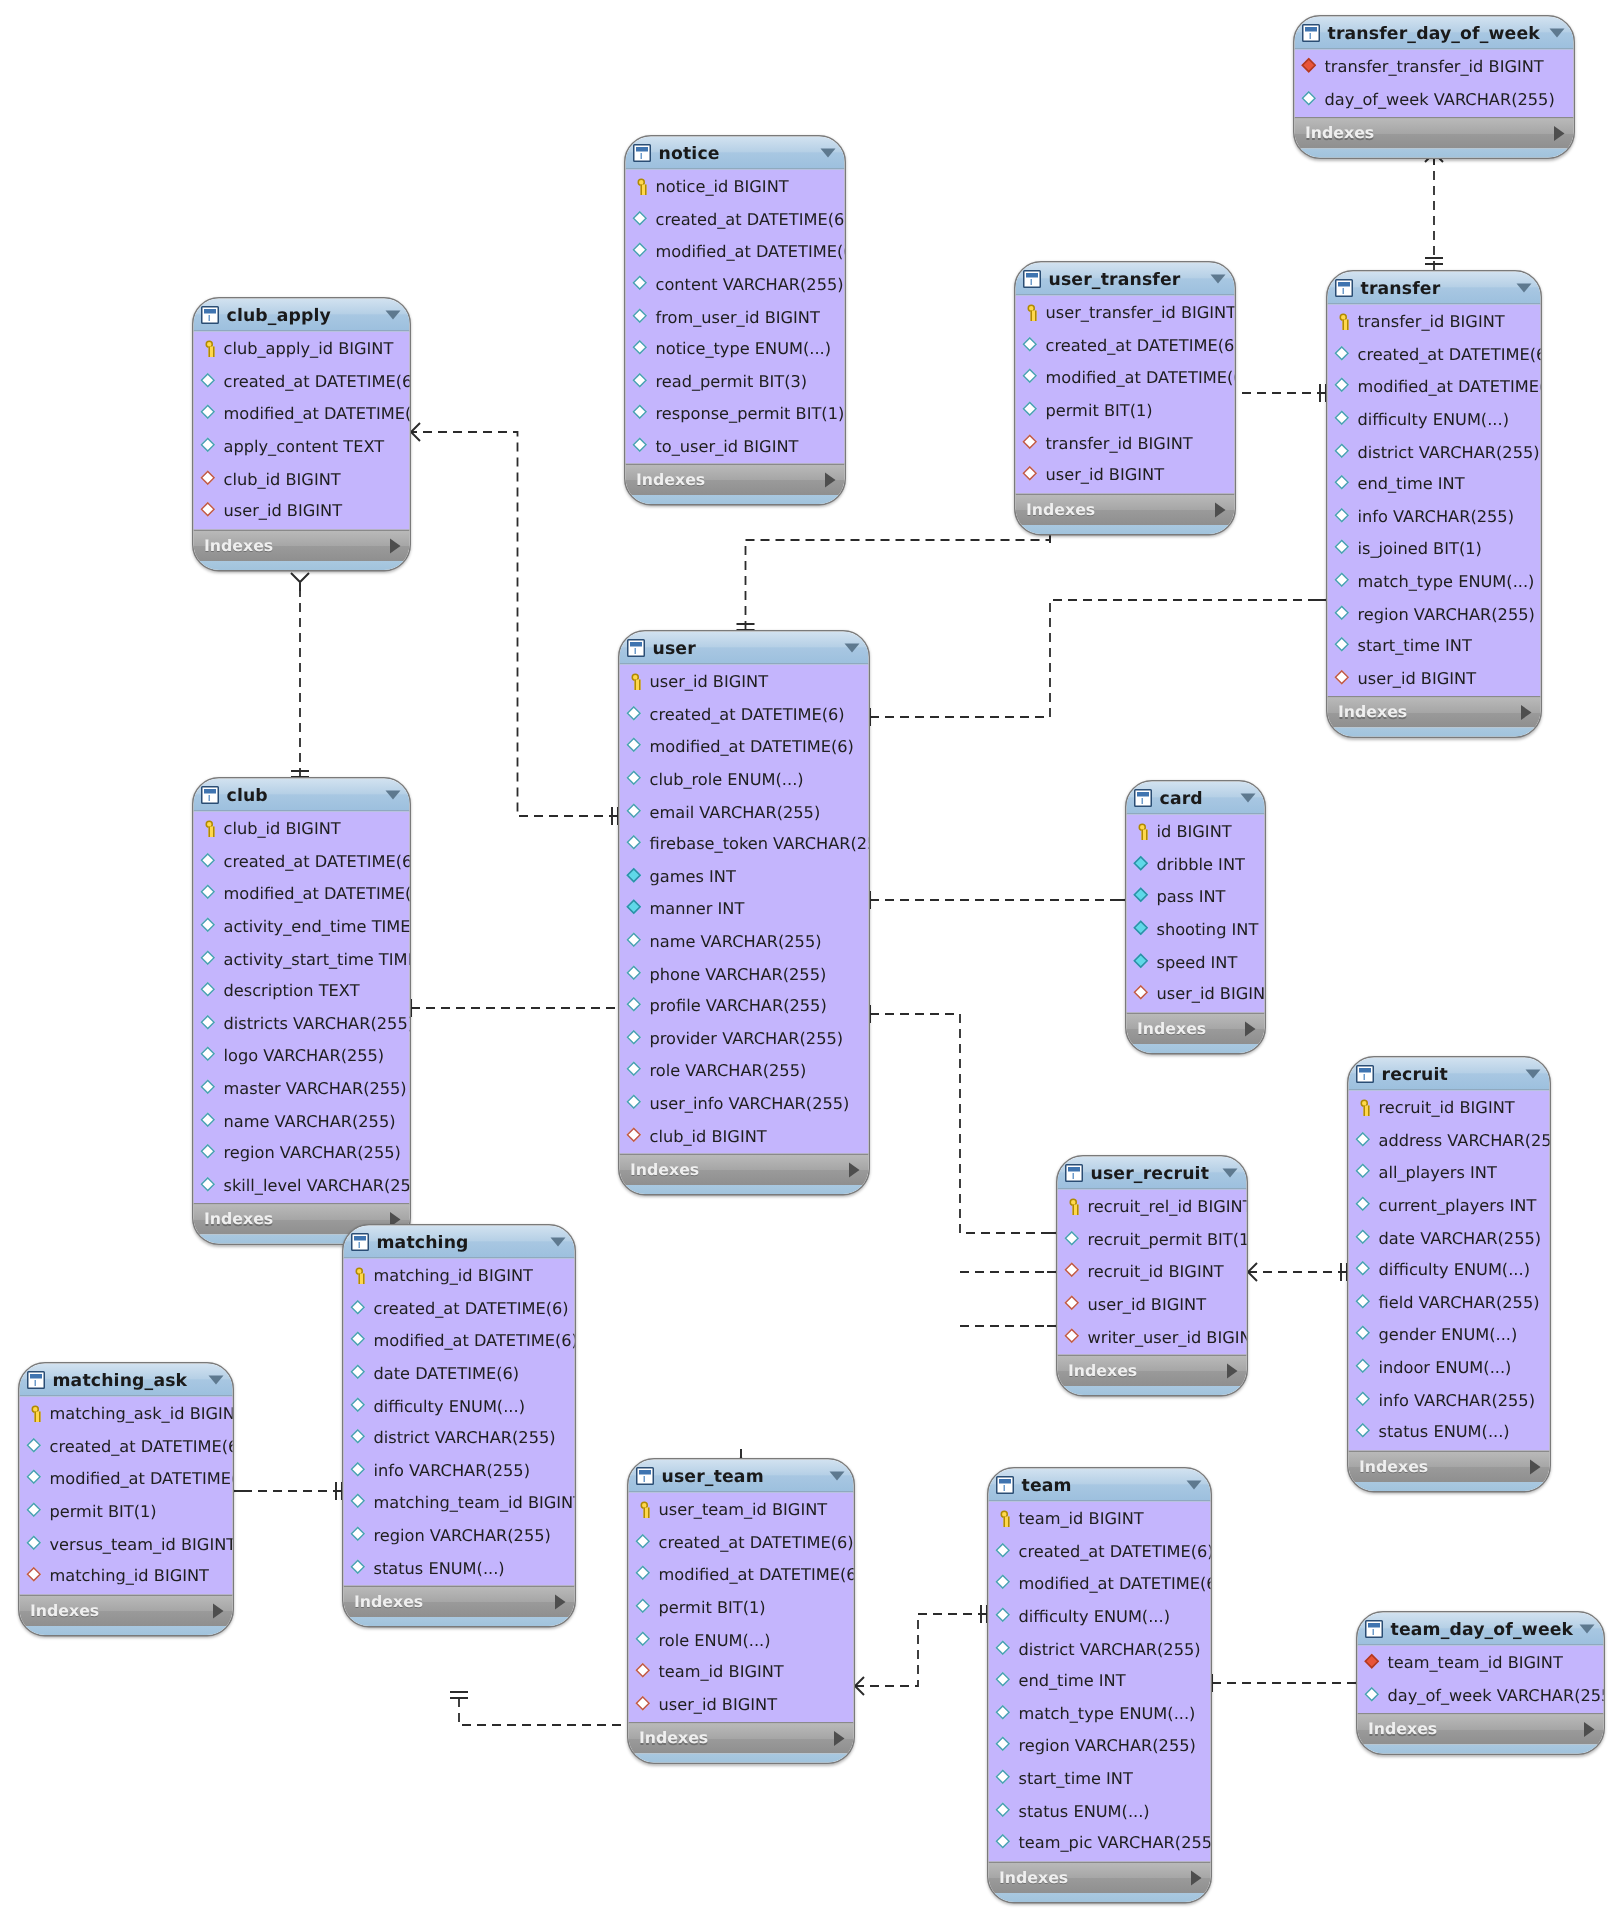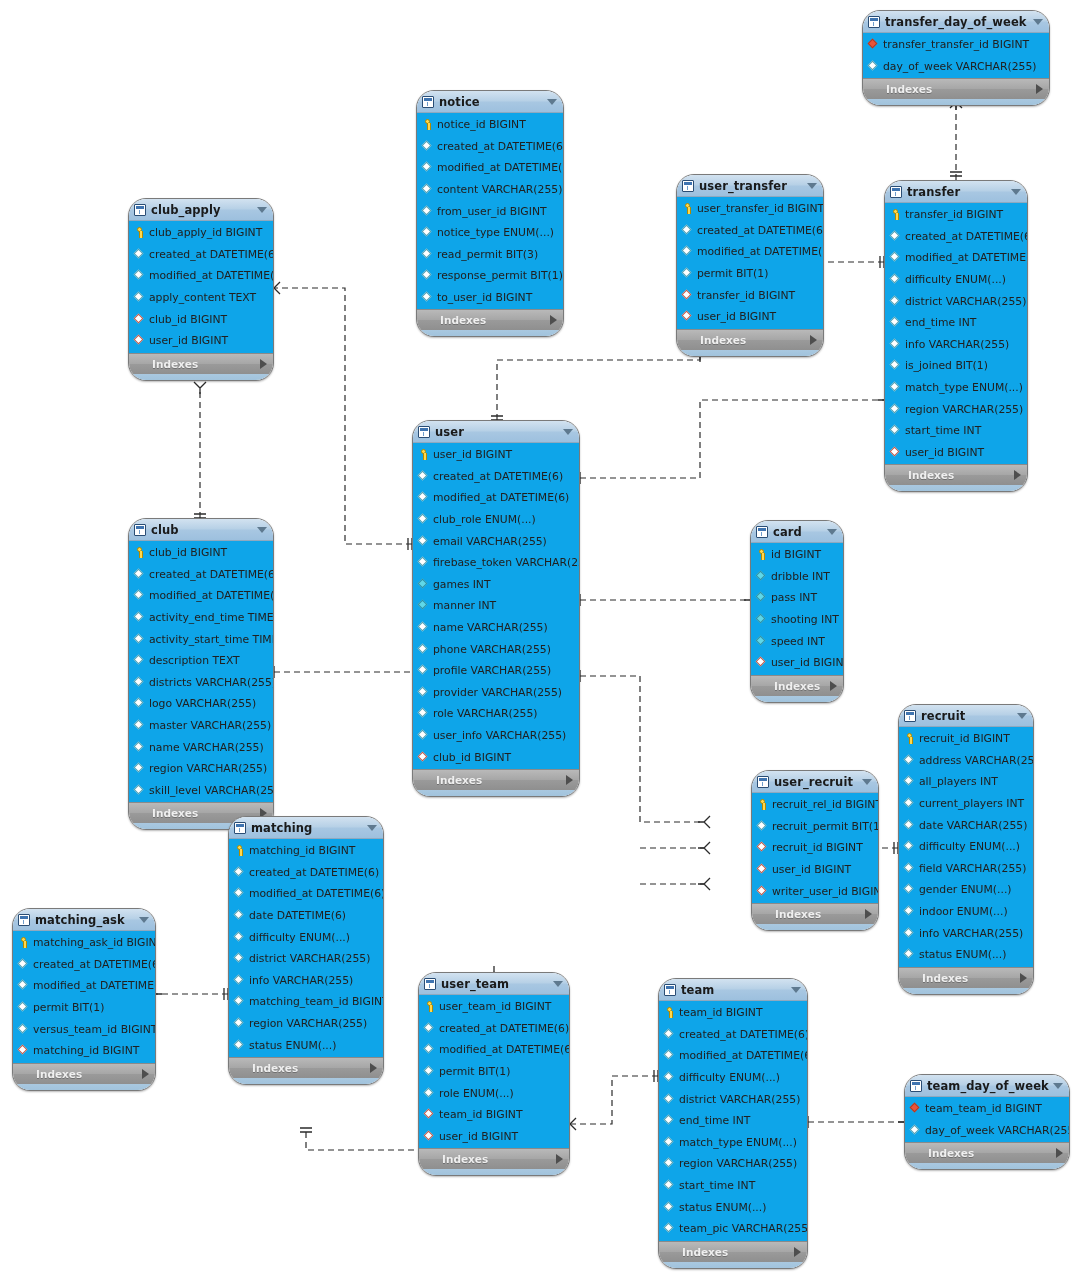--- a/index.html
+++ b/index.html
@@ -46,21 +46,21 @@
   }
   .tbl-name{
     font-size:11.5px;font-weight:bold;color:#1a1a1a;white-space:nowrap;
     letter-spacing:.1px;
   }
   .tbl-caret{
     margin-left:auto;width:0;height:0;flex:0 0 auto;
     border-left:5px solid transparent;border-right:5px solid transparent;
     border-top:6px solid #5e798f;
   }
-  .cols{background:#0ea5e9;padding:1px 16px 1px 0;}
+  .cols{background:#c4b5fd;padding:1px 16px 1px 0;}
   .col{
     height:21.6px;display:flex;align-items:center;
     padding-left:5px;white-space:nowrap;
     font-size:10.8px;color:#202020;
   }
   .cico{width:11px;height:11px;margin-right:4px;flex:0 0 auto;position:relative;}
 
   
   .cico.pk:before{
     content:"";position:absolute;left:3px;top:0;width:5px;height:5px;
@@ -74,21 +74,21 @@
   .dia{
     position:absolute;left:1px;top:1px;width:7px;height:7px;
     transform:rotate(45deg);box-sizing:border-box;
   }
   .cico.nl  .dia{border:1.3px solid #4ba0b5;background:#ffffff;}
   .cico.nn  .dia{border:1.3px solid #2e8fa6;background:#5fd8e8;}
   .cico.fk  .dia{border:1.3px solid #c05a4a;background:#ffffff;}
   .cico.fknn .dia{border:1.3px solid #b03a22;background:#e8543a;}
 
   .idx{
-    height:20px;display:flex;align-items:center;padding:0 6px 0 23px;
+    height:20px;display:flex;align-items:center;padding:0 6px 0 7px;
     background:linear-gradient(to bottom,#b9b9b9 0%,#a6a6a6 50%,#9a9a9a 51%,#8f8f8f 100%);
     border-top:1px solid #8a8a8a;
     font-size:10.5px;font-weight:bold;color:#efefef;
     text-shadow:0 1px 0 rgba(0,0,0,.25);
   }
   .idx-tri{
     margin-left:auto;width:0;height:0;
     border-top:5px solid transparent;border-bottom:5px solid transparent;
     border-left:7px solid #4e4e4e;
   }
@@ -761,21 +761,21 @@
           </span>
           <span>status ENUM(...)</span>
         </div>
       </div>
       <div class="idx">
         <span>Indexes</span>
         <span class="idx-tri"></span>
       </div>
       <div class="foot"></div>
     </div>
-    <div class="tbl" style="left: 704px; top: 770px; width: 128px; height: 161px; margin-left: 47px;">
+    <div class="tbl" style="left: 704px; top: 770px; width: 128px; height: 161px;">
       <div class="tbl-hdr">
         <span class="tbl-ico"></span>
         <span class="tbl-name">user_recruit</span>
         <span class="tbl-caret"></span>
       </div>
       <div class="cols">
         <div class="col">
           <span class="cico pk"></span>
           <span>recruit_rel_id BIGINT</span>
         </div>

